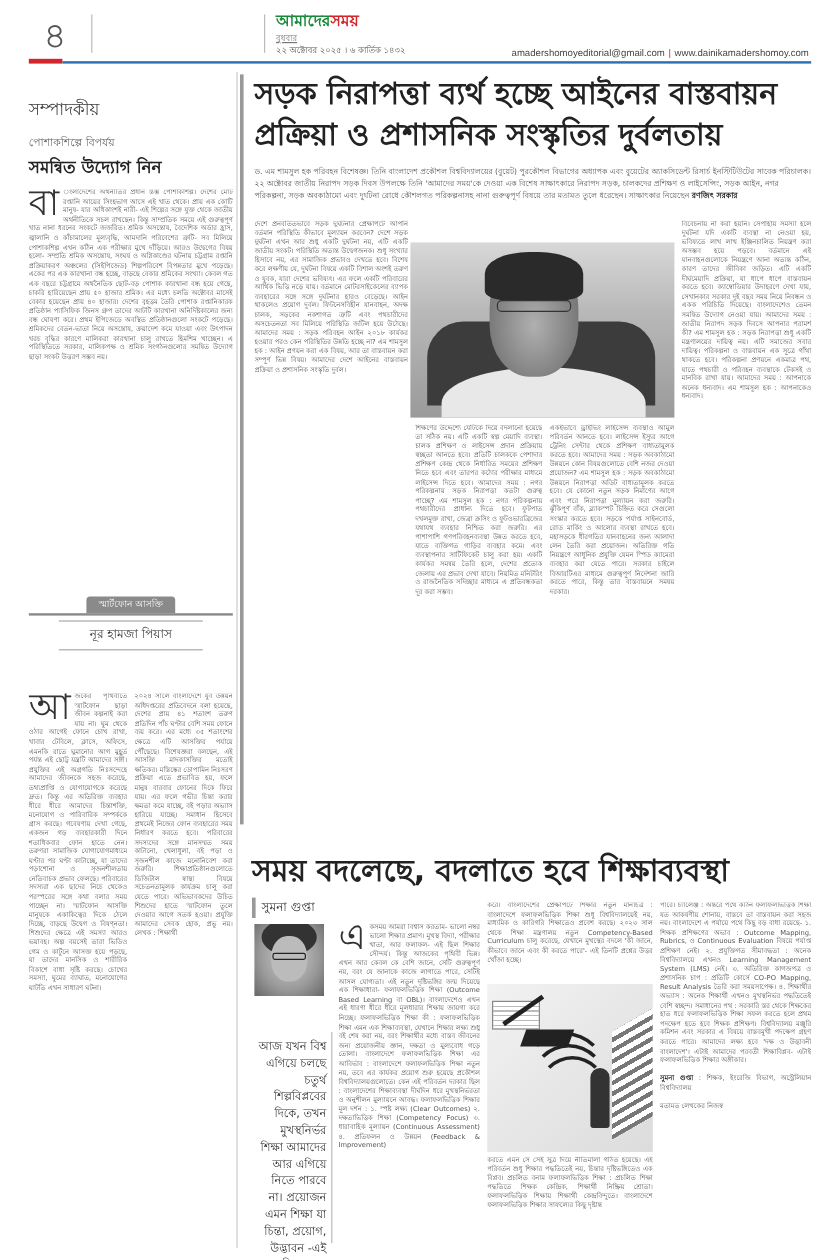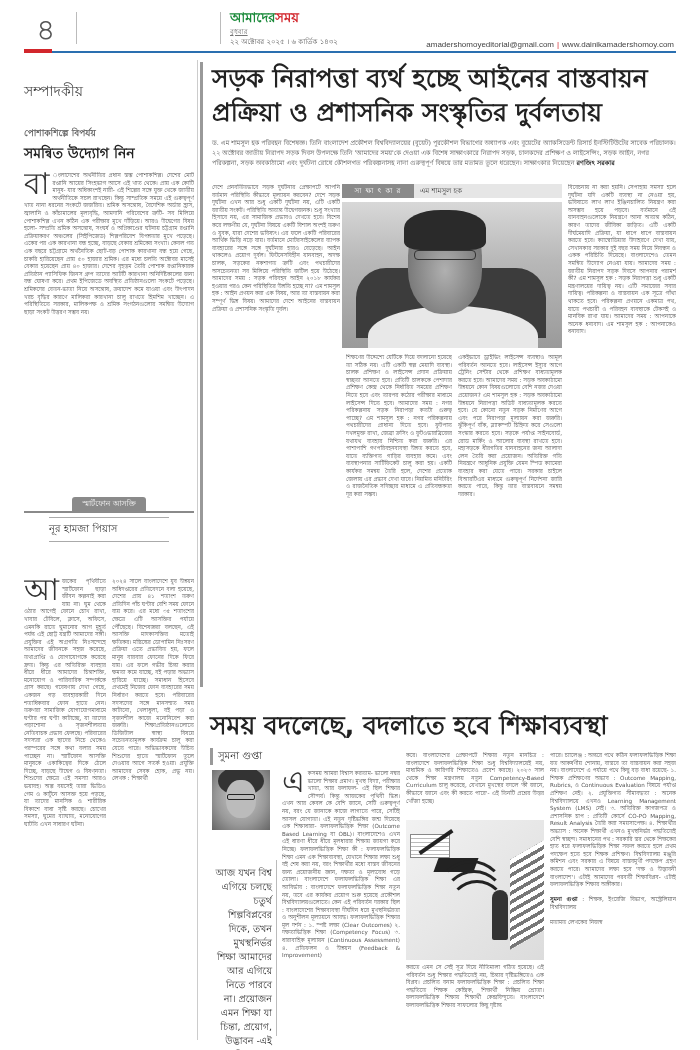--- a/index.html
+++ b/index.html
@@ -18,31 +18,31 @@
   .weekday { position: absolute; left: 230px; top: 26px; font-size: 7px; color: #777; text-decoration: underline; }
   .datestr { position: absolute; left: 230px; top: 36px; font-size: 7px; color: #555; }
   .contact { position: absolute; right: 26px; top: 40px; font-size: 8px; color: #444; font-family: "Liberation Sans", sans-serif; }
   .contact .sep { color: #d2262c; margin: 0 3px; }
   .rule-red { position: absolute; left: 24px; top: 49px; width: 28px; height: 4px; background: #d2262c; }
   .rule-blue { position: absolute; left: 52px; top: 51px; width: 624px; height: 2px; background: #2a6fb0; }
 
   
   .editorial { position: absolute; left: 24px; top: 60px; width: 170px; }
   .ed-label { font-size: 14px; font-weight: normal; color: #404040; margin-top: 20px; }
-  .ed-kicker { font-size: 9px; color: #666; margin-top: 22px; font-weight: bold; }
+  .ed-kicker { font-size: 9px; color: #666; margin-top: 8px; }
   .ed-head { font-size: 14px; color: #222; margin-top: 1px; }
   .col-text { font-size: 5.6px; line-height: 7.6px; color: #555; text-align: justify; }
   .ed-body { margin-top: 6px; height: 330px; overflow: hidden; }
   .drop-cap { float: left; font-size: 30px; line-height: 24px; color: #333; margin-right: 3px; font-family: "DejaVu Serif", serif; }
 
   .sm-tag { position: absolute; left: 24px; top: 497px; width: 170px; }
   .sm-tab { display: block; margin: 0 auto; width: 74px; height: 14px; background: #8a8a8a; color: #fff; font-size: 7.5px; text-align: center; line-height: 14px; border-radius: 3px 3px 0 0; }
   .sm-rule { height: 2px; background: #8a8a8a; }
   .sm-head { font-size: 15px; text-align: center; margin-top: 5px; color: #222; }
-  .sm-author { font-size: 10px; text-align: left; color: #333; margin: 4px auto 0; width: 120px; border-top: 1px solid #aaa; border-bottom: 1px solid #aaa; padding: 3px 0; }
+  .sm-author { font-size: 10px; text-align: center; color: #333; margin: 4px auto 0; width: 120px; border-top: 1px solid #aaa; border-bottom: 1px solid #aaa; padding: 3px 0; }
   .sm-body { position: absolute; left: 24px; top: 578px; width: 170px; height: 460px; display: flex; gap: 6px; }
   .sm-body .col-text { flex: 1; overflow: hidden; }
 
   .vrule { position: absolute; width: 1px; background: #ccc; }
 
   
   .feature { position: absolute; left: 200px; top: 62px; width: 476px; height: 630px; }
   .feature-bar { position: absolute; left: 0; top: 0; width: 3px; height: 625px; background: #999; }
   .feat-head { position: absolute; left: 12px; top: 0; width: 464px; font-size: 25px; line-height: 34px; color: #222; }
   .feat-intro { position: absolute; left: 12px; top: 76px; width: 464px; font-size: 6.4px; line-height: 10px; color: #555; }
@@ -131,24 +131,20 @@
 <section class="feature">
   <div class="feature-bar"></div>
   <h1 class="feat-head">সড়ক নিরাপত্তা ব্যর্থ হচ্ছে আইনের বাস্তবায়ন প্রক্রিয়া ও প্রশাসনিক সংস্কৃতির দুর্বলতায়</h1>
   <p class="feat-intro">
     <span>ড. এম শামসুল হক পরিবহন বিশেষজ্ঞ। তিনি বাংলাদেশ প্রকৌশল বিশ্ববিদ্যালয়ের (বুয়েট) পুরকৌশল বিভাগের অধ্যাপক এবং বুয়েটের অ্যাকসিডেন্ট রিসার্চ ইনস্টিটিউটের সাবেক পরিচালক। ২২ অক্টোবর জাতীয় নিরাপদ সড়ক দিবস উপলক্ষে তিনি 'আমাদের সময়'কে দেওয়া এক বিশেষ সাক্ষাৎকারে নিরাপদ সড়ক, চালকদের প্রশিক্ষণ ও লাইসেন্সিং, সড়ক আইন, নগর পরিকল্পনা, সড়ক অবকাঠামো এবং দুর্ঘটনা রোধে কৌশলগত পরিকল্পনাসহ নানা গুরুত্বপূর্ণ বিষয়ে তার মতামত তুলে ধরেছেন। সাক্ষাৎকার নিয়েছেন</span>
     <b>রণজিৎ সরকার</b>
   </p>
 
   <div class="fc fc1 col-text">দেশে প্রনবর্তিতভাবে সড়ক দুর্ঘটনার প্রেক্ষাপটে আপনি বর্তমান পরিস্থিতি কীভাবে মূল্যায়ন করবেন? দেশে সড়ক দুর্ঘটনা এখন আর শুধু একটি দুর্ঘটনা নয়, এটি একটি জাতীয় সংকট। পরিস্থিতি অত্যন্ত উদ্বেগজনক। শুধু সংখ্যার হিসাবে নয়, এর সামাজিক প্রভাবও দেখতে হবে। বিশেষ করে লক্ষণীয় যে, দুর্ঘটনা বিষয়ে একটি বিশাল অংশই তরুণ ও যুবক, যারা দেশের ভবিষ্যৎ। এর ফলে একটি পরিবারের আর্থিক ভিত্তি নড়ে যায়। বর্তমানে মোটরসাইকেলের ব্যাপক ব্যবহারের সঙ্গে সঙ্গে দুর্ঘটনার হারও বেড়েছে। আইন থাকলেও প্রয়োগ দুর্বল। ফিটনেসবিহীন যানবাহন, অদক্ষ চালক, সড়কের নকশাগত ত্রুটি এবং পথচারীদের অসচেতনতা সব মিলিয়ে পরিস্থিতি জটিল হয়ে উঠেছে। আমাদের সময় : সড়ক পরিবহন আইন ২০১৮ কার্যকর হওয়ার পরও কেন পরিস্থিতির উন্নতি হচ্ছে না? এম শামসুল হক : আইন প্রণয়ন করা এক বিষয়, আর তা বাস্তবায়ন করা সম্পূর্ণ ভিন্ন বিষয়। আমাদের দেশে আইনের বাস্তবায়ন প্রক্রিয়া ও প্রশাসনিক সংস্কৃতি দুর্বল।</div>
 
-  <div class="interview-tag">
-    <span class="it-label">সা ক্ষা ৎ কা র</span>
-    <span class="it-name">এম শামসুল হক</span>
-  </div>
   <div class="photo1">
     <div class="chair"></div>
     <div class="shirt"></div>
     <div class="face"></div>
     <div class="hair"></div>
     <div class="glasses"></div>
   </div>
 
   <div class="fc fc2 col-text">শিক্ষণের উদ্দেশ্যে যেটিকে দিয়ে বদলানো হয়েছে তা সঠিক নয়। এটি একটি স্বল্প মেয়াদি ব্যবস্থা। চালক প্রশিক্ষণ ও লাইসেন্স প্রদান প্রক্রিয়ায় স্বচ্ছতা আনতে হবে। প্রতিটি চালককে পেশাদার প্রশিক্ষণ কেন্দ্র থেকে নির্ধারিত সময়ের প্রশিক্ষণ নিতে হবে এবং তারপর কঠোর পরীক্ষার মাধ্যমে লাইসেন্স দিতে হবে। আমাদের সময় : নগর পরিকল্পনায় সড়ক নিরাপত্তা কতটা গুরুত্ব পাচ্ছে? এম শামসুল হক : নগর পরিকল্পনায় পথচারীদের প্রাধান্য দিতে হবে। ফুটপাত দখলমুক্ত রাখা, জেব্রা ক্রসিং ও ফুটওভারব্রিজের যথাযথ ব্যবহার নিশ্চিত করা জরুরি। এর পাশাপাশি গণপরিবহনব্যবস্থা উন্নত করতে হবে, যাতে ব্যক্তিগত গাড়ির ব্যবহার কমে। এবং ব্যবস্থাপনার সার্টিফিকেট চালু করা হয়। একটি কার্যকর সমন্বয় তৈরি হলে, দেশের প্রত্যেক জেলায় এর প্রভাব দেখা যাবে। নিয়মিত মনিটরিং ও রাজনৈতিক সদিচ্ছার মাধ্যমে এ প্রতিবন্ধকতা দূর করা সম্ভব।</div>
   <div class="fc fc3 col-text">একইভাবে ড্রাইভিং লাইসেন্স ব্যবস্থাও আমূল পরিবর্তন আনতে হবে। লাইসেন্স ইস্যুর আগে ট্রেনিং সেন্টার থেকে প্রশিক্ষণ বাধ্যতামূলক করতে হবে। আমাদের সময় : সড়ক অবকাঠামো উন্নয়নে কোন বিষয়গুলোতে বেশি নজর দেওয়া প্রয়োজন? এম শামসুল হক : সড়ক অবকাঠামো উন্নয়নে নিরাপত্তা অডিট বাধ্যতামূলক করতে হবে। যে কোনো নতুন সড়ক নির্মাণের আগে এবং পরে নিরাপত্তা মূল্যায়ন করা জরুরি। ঝুঁকিপূর্ণ বাঁক, ব্ল্যাকস্পট চিহ্নিত করে সেগুলো সংস্কার করতে হবে। সড়কে পর্যাপ্ত সাইনবোর্ড, রোড মার্কিং ও আলোর ব্যবস্থা রাখতে হবে। মহাসড়কে ধীরগতির যানবাহনের জন্য আলাদা লেন তৈরি করা প্রয়োজন। অতিরিক্ত গতি নিয়ন্ত্রণে আধুনিক প্রযুক্তি যেমন স্পিড ক্যামেরা ব্যবহার করা যেতে পারে। সরকার চাইলে বিআরটিএর মাধ্যমে গুরুত্বপূর্ণ নির্দেশনা জারি করতে পারে, কিন্তু তার বাস্তবায়নে সমন্বয় দরকার।</div>

